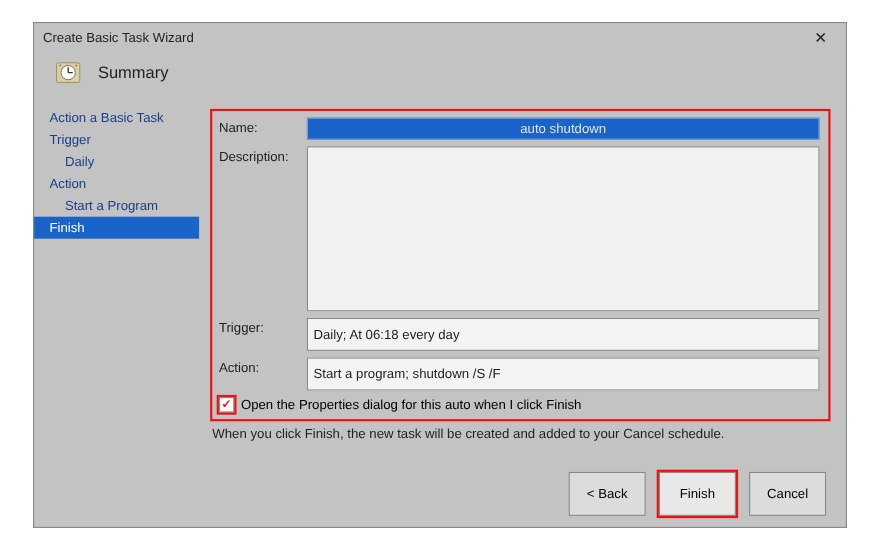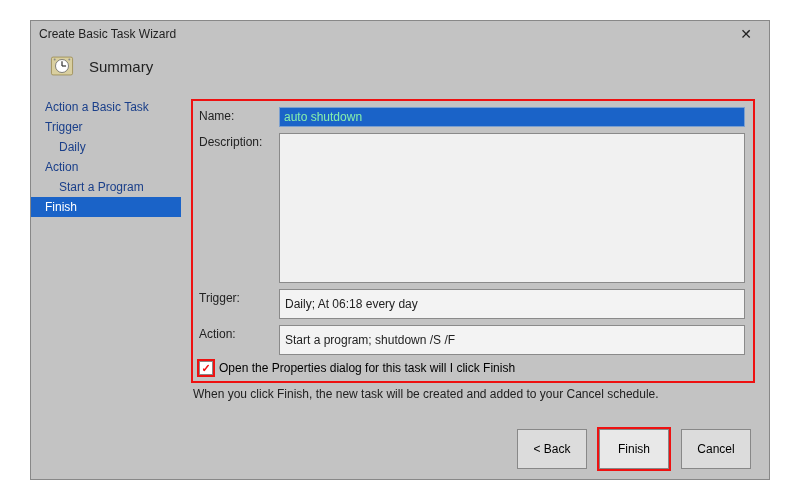--- a/index.html
+++ b/index.html
@@ -24,21 +24,21 @@
   .nav-item { font-size:12px; color:#1a3f8a; padding:3px 6px 3px 14px; cursor:pointer; white-space:nowrap; }
   .nav-item.indent { padding-left:28px; }
   .nav-item.selected { background:#1a63c8; color:#fff; }
 
   .form-panel { flex:1; padding:6px 14px 4px 10px; position:relative; }
   .red-box { border:2px solid #e11; padding:6px 8px 6px 6px; }
 
   .form-row { display:flex; align-items:flex-start; margin-bottom:6px; font-size:12px; color:#222; }
   .form-label { width:80px; padding-top:2px; }
   .text-input { flex:1; height:20px; border:1px solid #7a9fcf; background:#fff; font-size:12px; padding:1px 4px; }
-  .text-input.selected { background:#1a63c8; color:#86efac; }
+  .text-input.selected { background:#1a63c8; color:#e5e5e5;text-align:center; }
   .textarea { flex:1; height:150px; border:1px solid #8a8a8a; background:#f1f1f1; resize:none; }
   .ro-field { flex:1; height:20px; border:1px solid #8a8a8a; background:#f3f3f3; font-size:12px; padding:14px 5px; color:#222; display:flex; align-items:center; }
 
   .check-row { display:flex; align-items:center; gap:6px; font-size:12px; margin-top:6px; }
   .checkbox { width:14px; height:14px; border:1px solid #888; background:#fff; display:flex; align-items:center; justify-content:center; position:relative; }
   .checkbox.red { outline:2px solid #e11; }
   .checkbox .tick { color:#e11; font-size:11px; line-height:1; font-weight:bold; }
 
   .note { font-size:12px; color:#222; margin:4px 0 0 2px; }
 
@@ -104,21 +104,21 @@
 
           <div class="form-row">
             <div class="form-label">Action:</div>
             <div class="ro-field">Start a program; shutdown /S /F</div>
           </div>
 
           <div class="check-row">
             <span class="checkbox red">
               <span class="tick">✓</span>
             </span>
-            <span>Open the Properties dialog for this task will I click Finish</span>
+            <span>Open the Properties dialog for this auto when I click Finish</span>
           </div>
         </div>
 
         <div class="note">When you click Finish, the new task will be created and added to your Cancel schedule.</div>
       </div>
     </div>
 
     <div class="button-row">
       <div class="btn">&lt; Back</div>
       <div class="btn primary">Finish</div>

